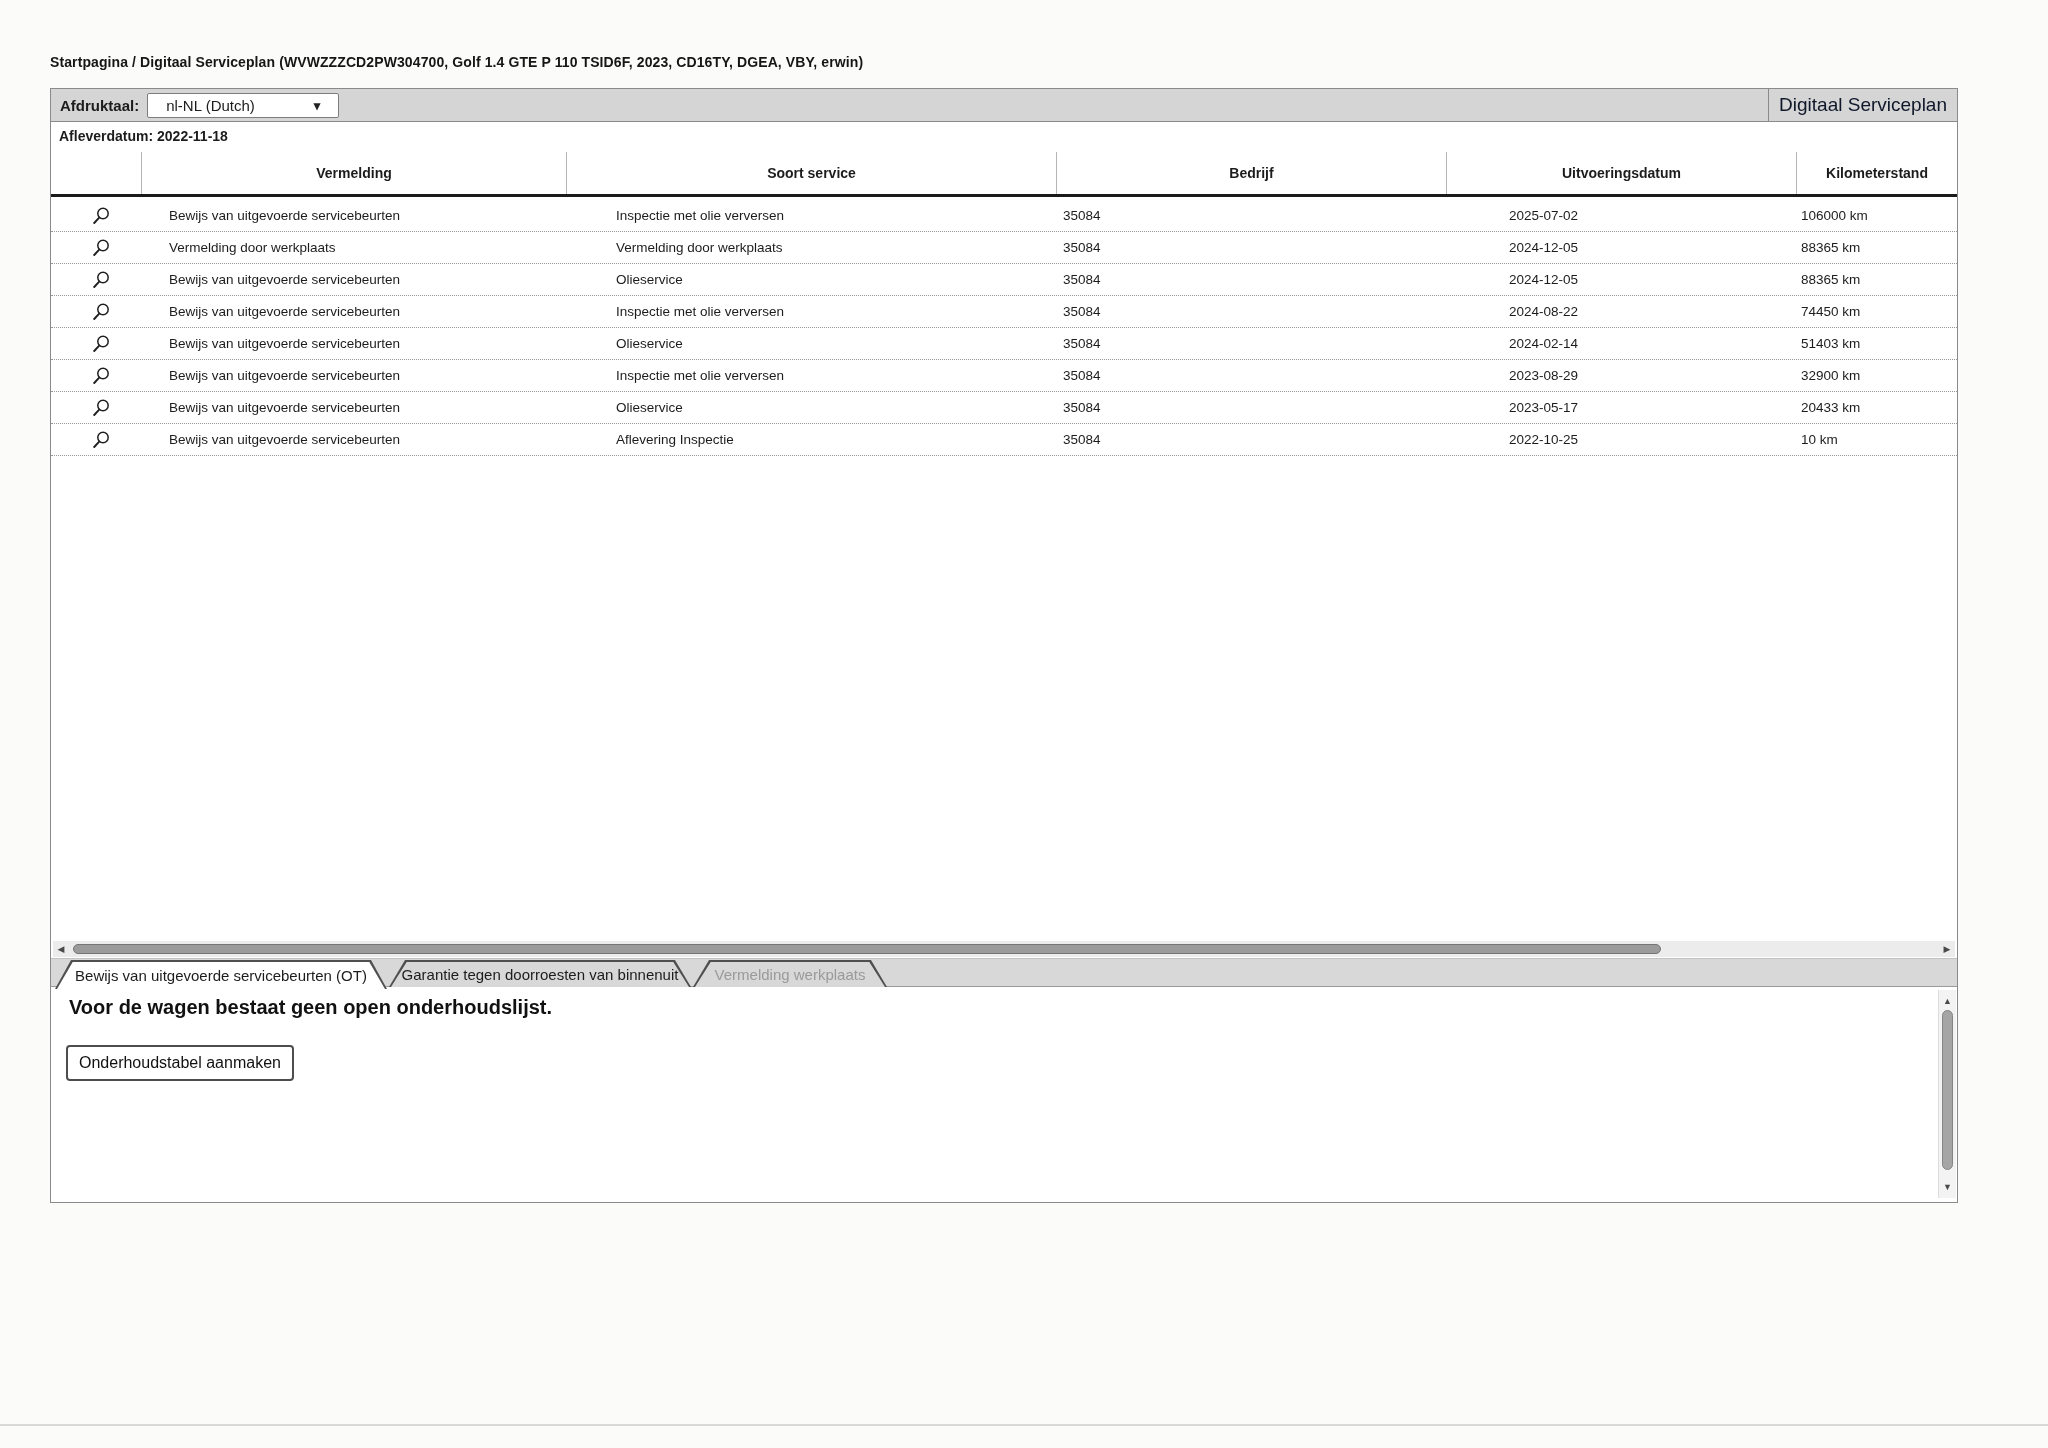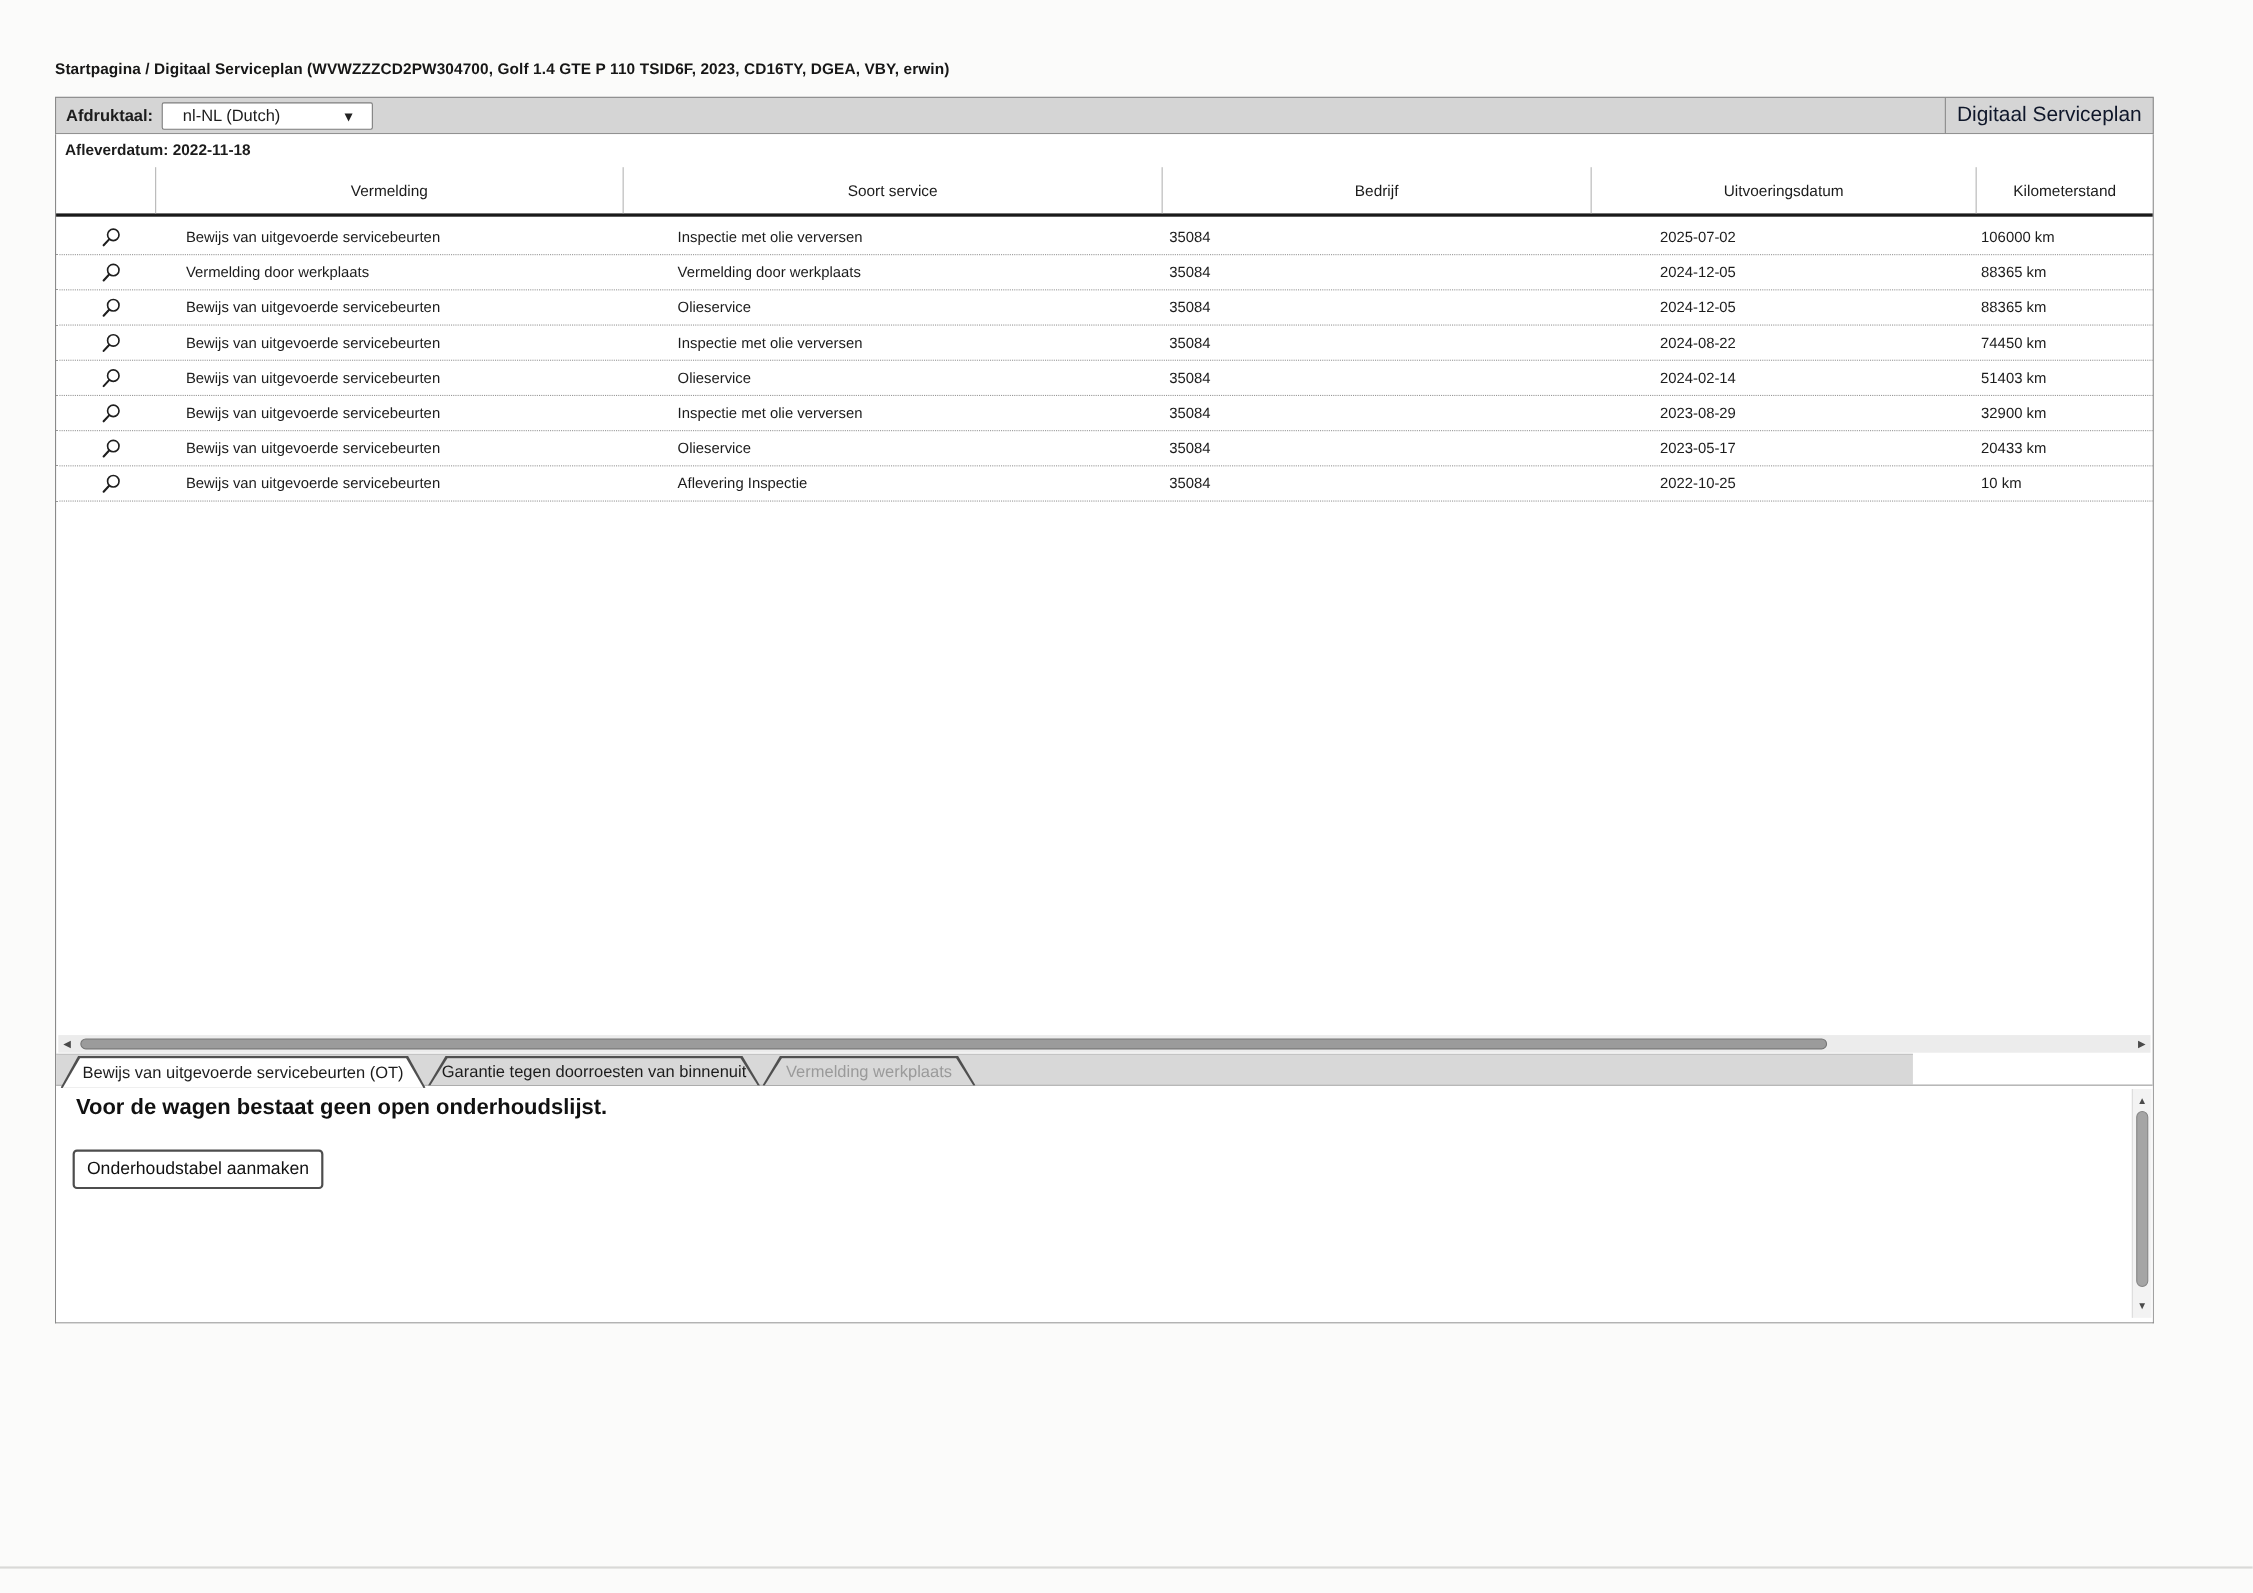--- a/index.html
+++ b/index.html
@@ -47,21 +47,21 @@
     font-size:14px; font-weight:bold;
   }
 
   
   .grid { display:grid; grid-template-columns:90px 425px 490px 390px 350px 1fr; }
   .thead {
     position:absolute; left:0; top:30px; width:100%; height:45px;
     border-bottom:3px solid #1a1a1a; align-items:center;
   }
   .th {
-    font-size:14px; font-weight:normal; text-align:center;
+    font-size:14px; font-weight:bold; text-align:center;
     height:100%; display:flex; align-items:center; justify-content:center;
   }
   .th + .th { border-left:1px solid #b5b5b5; }
   .tbody { position:absolute; left:0; top:78px; width:100%; }
   .trow {
     height:32px; align-items:center;
     border-bottom:1px dotted #969696; font-size:13.5px;
   }
   .cell { white-space:nowrap; overflow:hidden; }
   .icon-cell { display:flex; justify-content:flex-start; padding-left:40px; }
@@ -78,21 +78,21 @@
     background:#ececec; display:flex; align-items:center;
   }
   .hs-arrow { width:16px; text-align:center; font-size:9px; color:#4a4a4a; cursor:pointer; line-height:16px; }
   .hs-thumb {
     position:absolute; left:20px; width:1588px; height:10px;
     background:#9b9b9b; border:1px solid #767676; border-radius:6px; cursor:grab;
   }
 
   
   .tabs {
-    position:absolute; left:0; top:836px; width:1688px; height:28px;
+    position:absolute; left:0; top:836px; width:1906px; height:28px;
     background:#d8d8d8; border-top:1px solid #c2c2c2;
   }
   .tab { position:absolute; top:1px; height:27px; cursor:pointer; z-index:2; }
   .tab-shape, .tab-fill {
     clip-path:polygon(16px 0, calc(100% - 16px) 0, 100% 100%, 0 100%);
   }
   .tab-shape { position:absolute; inset:0; background:#4f4f4f; }
   .tab-fill {
     position:absolute; left:2px; right:2px; top:1.5px; bottom:0;
     background:#d8d8d8; display:flex; align-items:center; justify-content:center;

